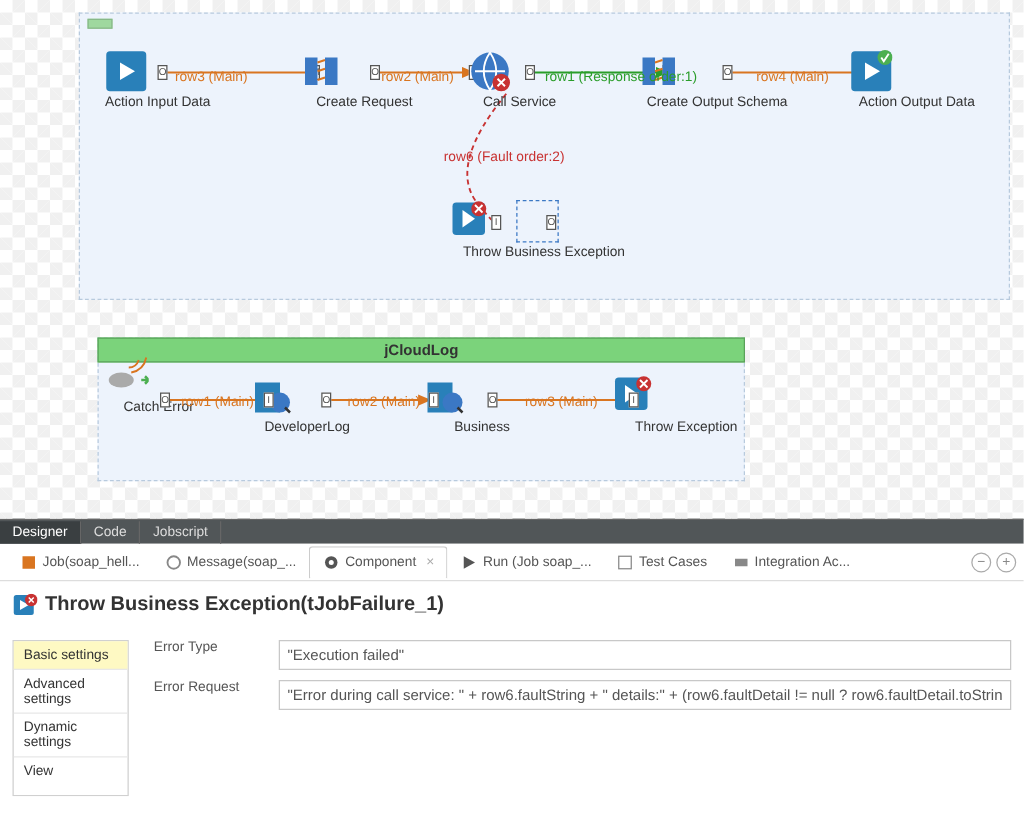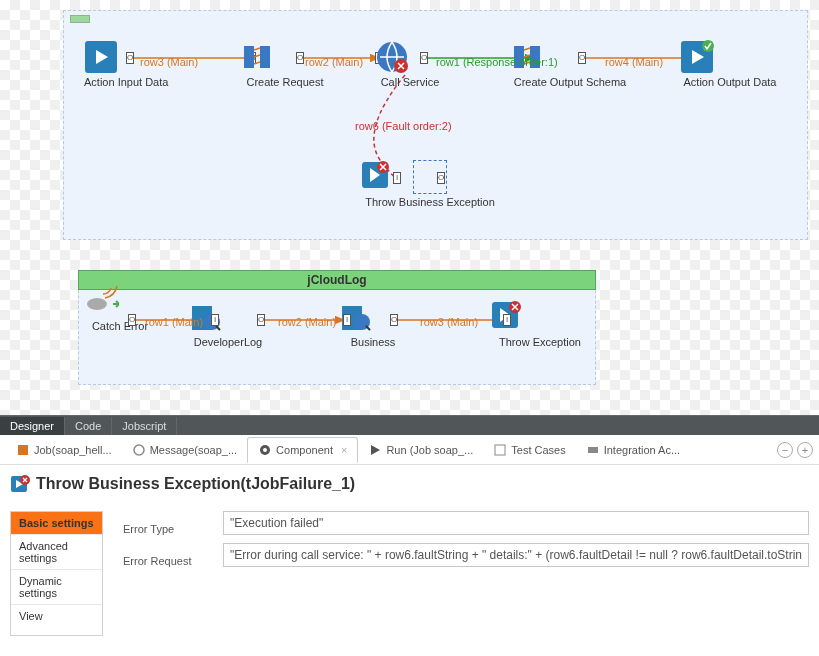--- a/index.html
+++ b/index.html
@@ -20,21 +20,21 @@
   .flow-box { position: absolute; background: #edf3fc; border: 1px dashed #b8cadd; }
   .flow-box.box1 { left: 63px; top: 10px; width: 745px; height: 230px; }
   .flow-box.box2 { left: 78px; top: 270px; width: 518px; height: 115px; }
   .green-header { position: absolute; background: #7bd37b; border: 1px solid #5aa25a; text-align: center; font-weight: bold; font-size: 12px; padding: 2px 0; color: #333; }
   .green-header.h2 { left: 78px; top: 270px; width: 518px; }
   .small-green { position: absolute; width: 20px; height: 8px; background: #9fd89f; border: 1px solid #88b888; }
   .small-green.g1 { left: 70px; top: 15px; }
   
   .node { position: absolute; text-align: center; }
   .node .icon-wrap { width: 34px; height: 34px; margin: 0 auto; display: flex; align-items: center; justify-content: center; }
-  .node .label { font-size: 11px; color: #333; margin-top: 2px; white-space: nowrap; }
+  .node .label { font-size: 11px; color: #333; margin-top: 2px; white-space: nowrap; text-align: right; }
   
   .conn-label { position: absolute; font-size: 11px; color: #d97520; white-space: nowrap; text-align: center; }
   .conn-label.green { color: #2a9d2a; padding-left: 12px; }
   .conn-label.red { color: #c83232; }
   
   
   .editor-tabs { width: 819px; height: 20px; background: #515658; display: flex; align-items: center; border-top: 1px solid #666; }
   .editor-tab { color: #ddd; font-size: 11px; padding: 3px 10px; border-right: 1px solid #666; cursor: pointer; }
   .editor-tab.active { background: #3a3f41; color: #fff; }
   
@@ -45,24 +45,24 @@
   .btab .bicon { width: 14px; height: 14px; display: inline-block; }
   .spacer { flex: 1; }
   .circle-btn { width: 16px; height: 16px; border: 1px solid #aaa; border-radius: 50%; display: flex; align-items: center; justify-content: center; font-size: 11px; color: #888; margin-left: 4px; cursor: pointer; }
   
   
   .props-panel { width: 819px; padding: 10px 0 0 10px; }
   .props-title { display: flex; align-items: flex-start; gap: 6px; font-size: 16px; font-weight: bold; color: #333; margin-bottom: 12px; }
   .props-body { display: flex; }
   .props-nav { width: 130px; border: 1px solid #d0d0d0; }
   .props-nav-item { padding: 5px 8px; font-size: 11px; color: #333; border-bottom: 1px solid #e8e8e8; cursor: pointer; }
-  .props-nav-item.active { background: #f97316; font-weight: bold; }
+  .props-nav-item.active { background: #fef9c3; font-weight: normal; }
   .props-nav-item.last { border-bottom: none; height: 30px; }
   .props-fields { flex: 1; padding-left: 20px; }
-  .field-row { display: flex; align-items: flex-end; margin-bottom: 8px; }
+  .field-row { display: flex; align-items: flex-start; margin-bottom: 8px; }
   .field-label { width: 100px; font-size: 11px; color: #555; }
   .field-input { flex: 1; border: 1px solid #c8c8c8; padding: 4px 6px; font-size: 12px; background: #fff; color: #555; margin-right: 10px; white-space: nowrap; overflow: hidden; }
   
   .port { width: 8px; height: 12px; background: #fff; border: 1px solid #555; display: inline-block; font-size: 8px; line-height: 10px; text-align: center; color: #555; }
 </style>
 </head>
 <body>
 
 <div class="canvas-area">
   <div class="flow-box box1"></div>
@@ -171,21 +171,21 @@
   <div class="node" style="left:85px;top:284px;width:70px">
     <div class="icon-wrap">
         <svg width="34" height="34">
           <ellipse cx="12" cy="20" rx="10" ry="6" fill="#aaa"></ellipse>
           <path d="M18,10 Q24,10 26,4 M20,14 Q30,12 32,2" stroke="#d97520" stroke-width="1.5" fill="none"></path>
           <path d="M28,20 L34,20 M31,17 L34,20 L31,23" stroke="#4caf50" stroke-width="2" fill="none"></path>
         </svg>
       </div>
     <div class="label">Catch Error</div>
   </div>
-  <div class="node" style="left:188px;top:300px;width:80px">
+  <div class="node" style="left:200px;top:300px;width:80px">
     <div class="icon-wrap">
         <svg width="34" height="34">
           <rect x="4" y="6" width="20" height="24" fill="#2980b9"></rect>
           <circle cx="24" cy="22" r="8" fill="#3b78c4"></circle>
           <path d="M28,26 L32,30" stroke="#333" stroke-width="2"></path>
         </svg>
       </div>
     <div class="label">DeveloperLog</div>
   </div>
   <div class="node" style="left:338px;top:300px;width:70px">

